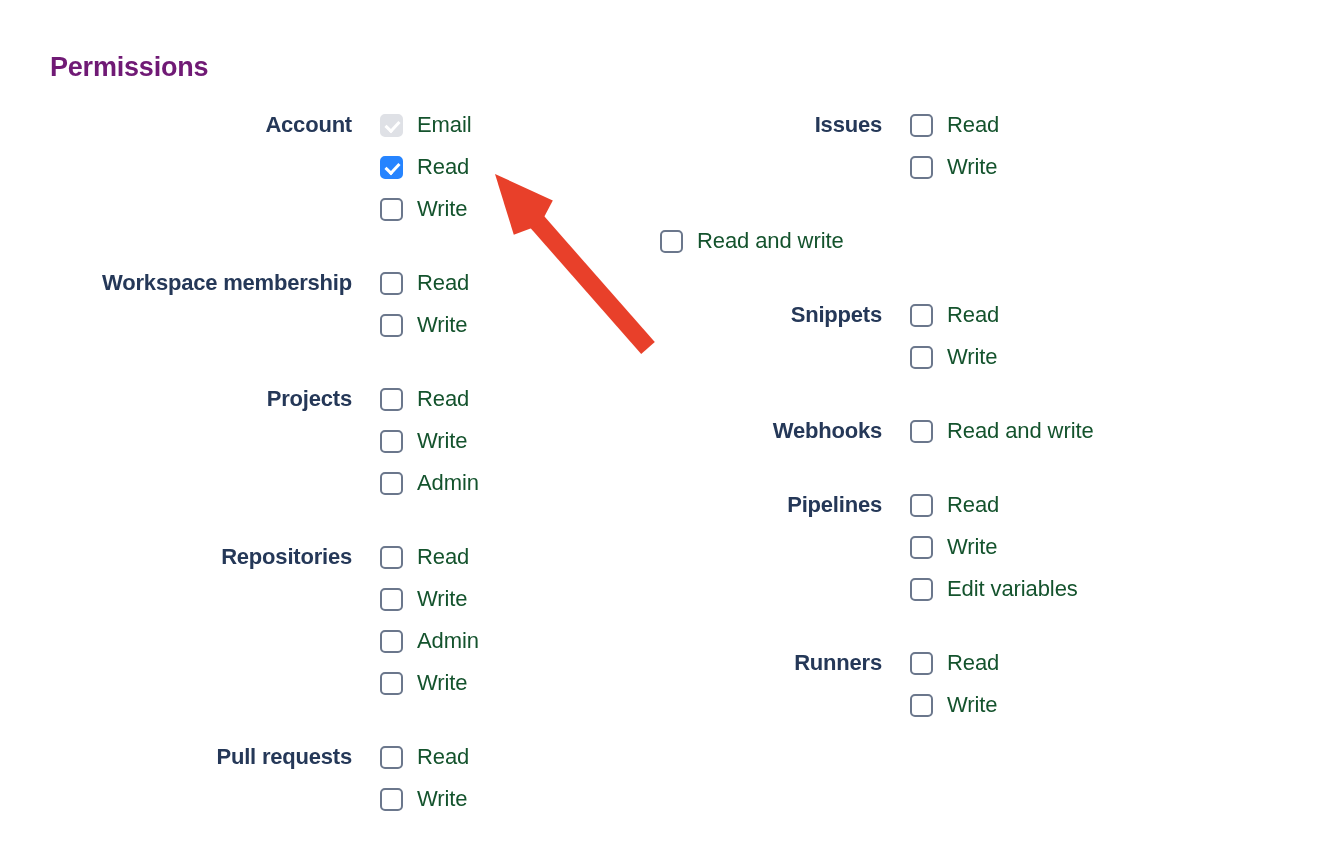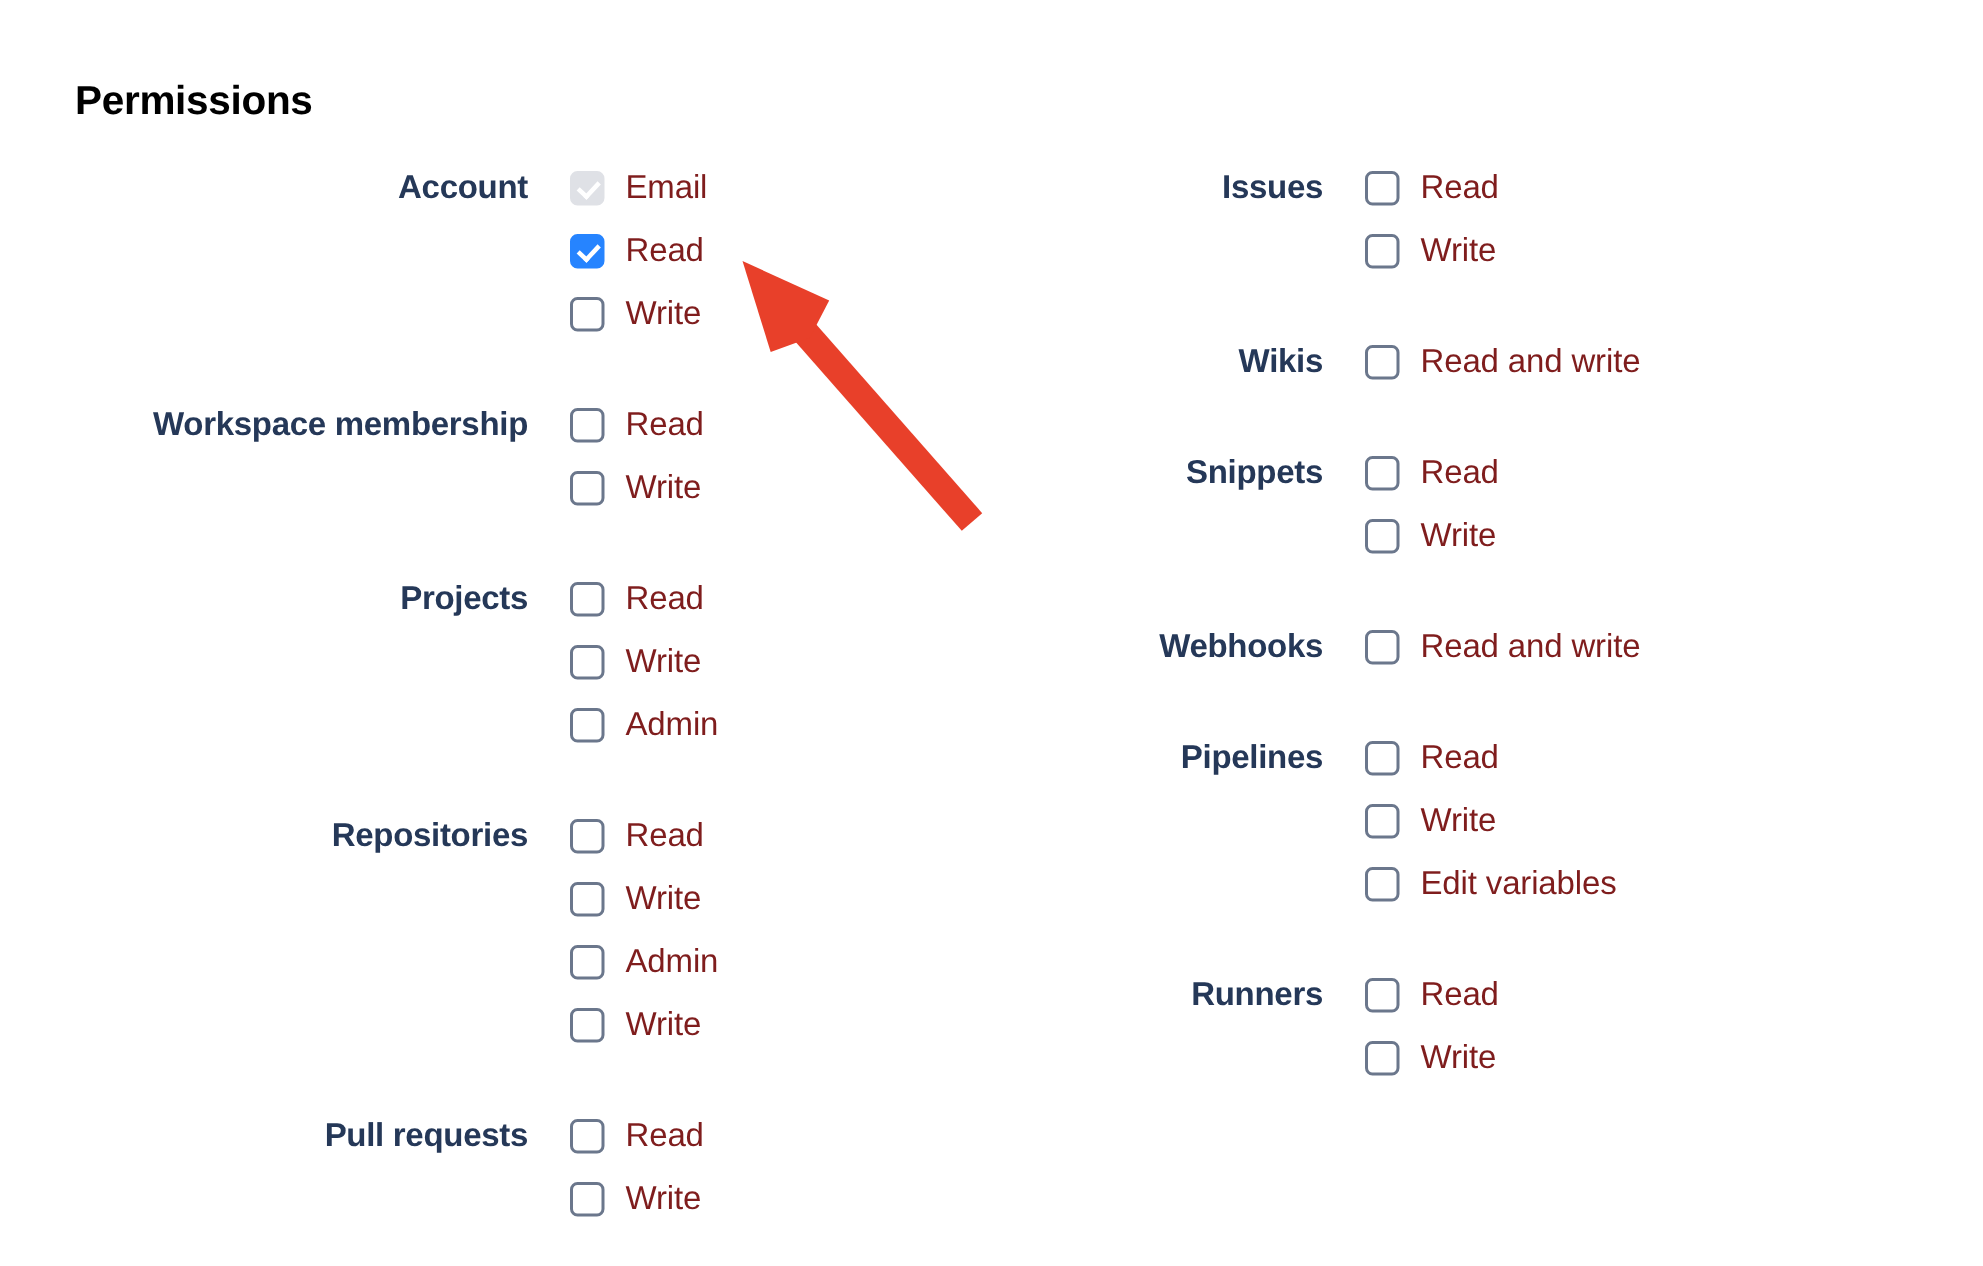--- a/index.html
+++ b/index.html
@@ -15,21 +15,21 @@
     font-family: "Liberation Sans", sans-serif;
     -webkit-font-smoothing: antialiased;
   }
 
   .page-title {
     position: absolute;
     left: 50px;
     top: 50px;
     font-size: 27px;
     font-weight: bold;
-    color: #000000;
+    color: #701a75;
     letter-spacing: -0.2px;
     line-height: 34px;
   }
 
   .columns {
     position: absolute;
     left: 0;
     top: 104px;
     width: 1322px;
   }
@@ -102,21 +102,21 @@
     top: 2.5px;
     width: 6px;
     height: 11px;
     border: solid #ffffff;
     border-width: 0 3px 3px 0;
     transform: rotate(43deg);
   }
 
   .option-label {
     font-size: 22px;
-    color: #7f1d1d;
+    color: #14532d;
     line-height: 42px;
     padding-left: 14px;
     white-space: nowrap;
     letter-spacing: -0.1px;
   }
 
   .arrow-overlay {
     position: absolute;
     left: 0;
     top: 0;
@@ -222,21 +222,20 @@
             <span class="cbox"></span>
             <span class="option-label">Read</span>
           </label>
           <label class="option">
             <span class="cbox"></span>
             <span class="option-label">Write</span>
           </label>
         </div>
       </div>
       <div class="group">
-        <div class="group-label">Wikis</div>
         <div class="options">
           <label class="option">
             <span class="cbox"></span>
             <span class="option-label">Read and write</span>
           </label>
         </div>
       </div>
       <div class="group">
         <div class="group-label">Snippets</div>
         <div class="options">

